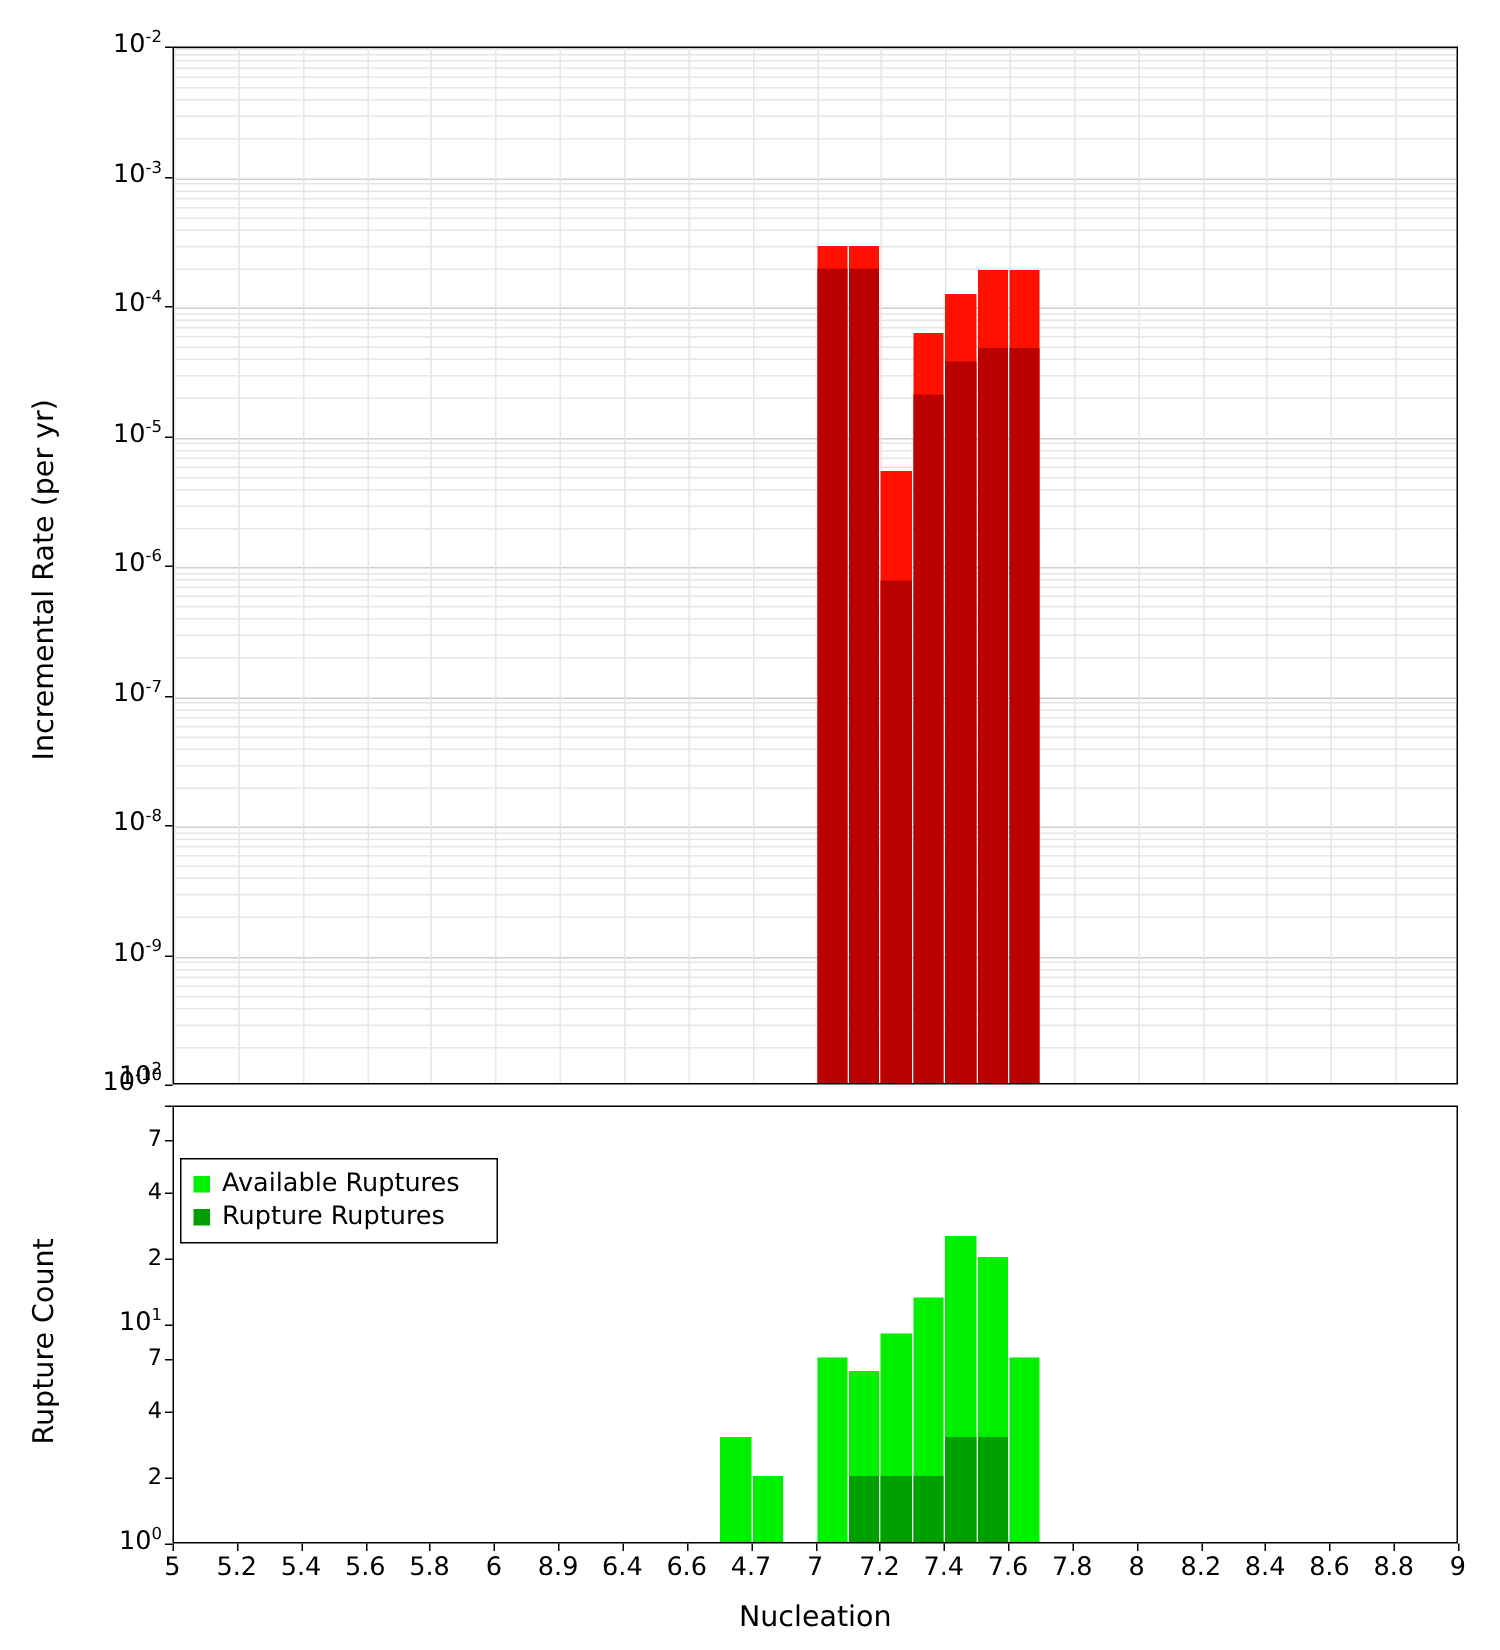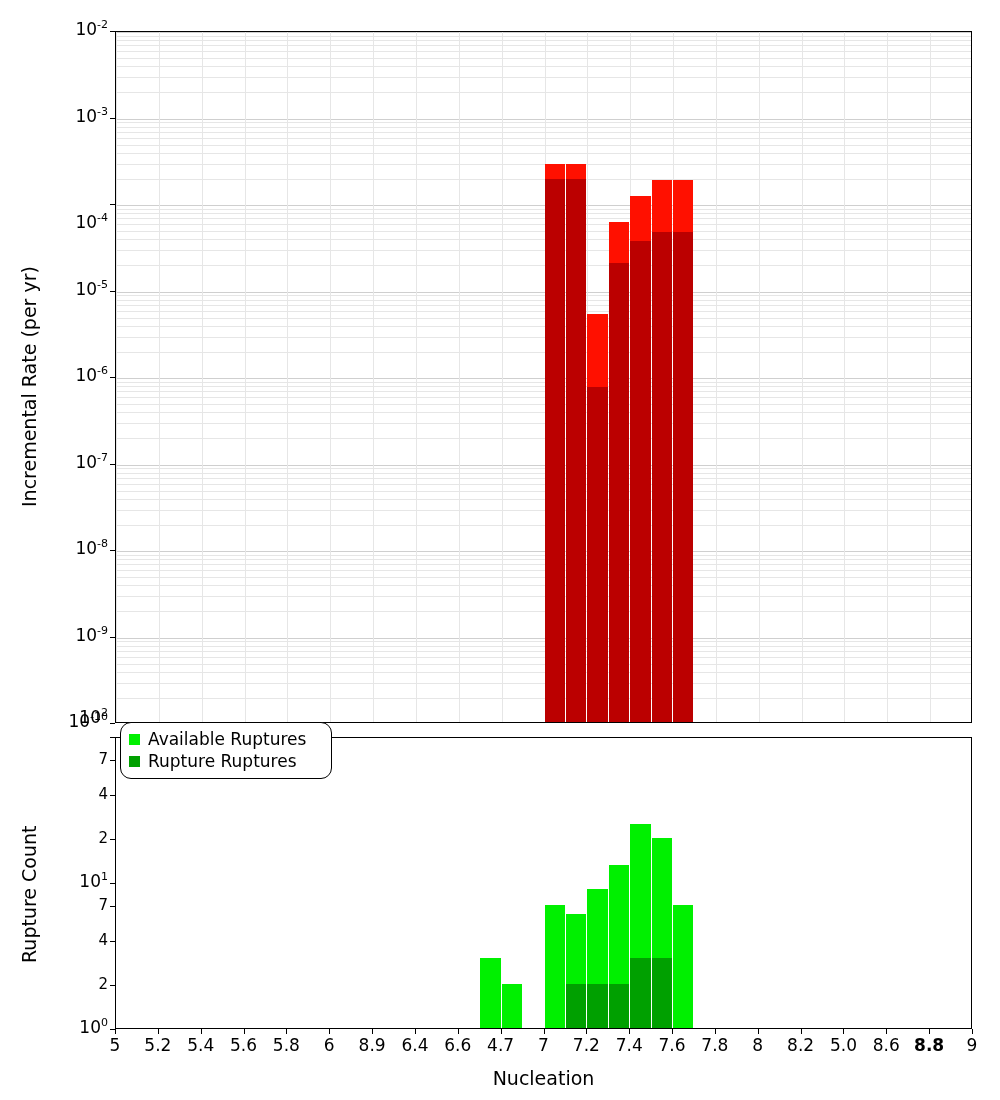--- a/index.html
+++ b/index.html
@@ -178,21 +178,21 @@
       <div class="bar util" style="left: 514.2px; width: 20.425px; height: 69.6597px;"></div>
       <div class="bar avail" style="left: 535.625px; width: 20.425px; height: 189.95px;"></div>
       <div class="bar util" style="left: 535.625px; width: 20.425px; height: 69.6597px;"></div>
       <div class="bar avail" style="left: 557.05px; width: 20.425px; height: 123.384px;"></div>
     </div>
 
   <div class="ylabel" id="ylabel2" style="left: 18px; top: 963px;">Rupture Count</div>
 
   <div class="xlabel" id="xlabel" style="left: 115px; width: 857px; top: 1067px;">Nucleation</div>
 
-  <div class="legend" id="legend2" style="width: 212px; left: 120px; top: 722px; border-radius: 11px;">
+  <div class="legend" id="legend2" style="width: 212px; left: 120px; top: 772px;">
       <div class="row">
         <span class="sw" style="background: rgb(0, 240, 0);"></span>
         <span class="lb">Available Ruptures</span>
       </div>
       <div class="row">
         <span class="sw" style="background: rgb(0, 160, 0);"></span>
         <span class="lb">Rupture Ruptures</span>
       </div>
     </div>
 
@@ -201,21 +201,21 @@
     <div class="ytick" style="left: 20px; width: 88px; top: 623.5px;">10<span class="sup">-9</span></div>
     <div class="tickmark" style="left: 110px; top: 637px; width: 5px; height: 1px;"></div>
     <div class="ytick" style="left: 20px; width: 88px; top: 537px;">10<span class="sup">-8</span></div>
     <div class="tickmark" style="left: 110px; top: 550px; width: 5px; height: 1px;"></div>
     <div class="ytick" style="left: 20px; width: 88px; top: 450.5px;">10<span class="sup">-7</span></div>
     <div class="tickmark" style="left: 110px; top: 464px; width: 5px; height: 1px;"></div>
     <div class="ytick" style="left: 20px; width: 88px; top: 364px;">10<span class="sup">-6</span></div>
     <div class="tickmark" style="left: 110px; top: 377px; width: 5px; height: 1px;"></div>
     <div class="ytick" style="left: 20px; width: 88px; top: 277.5px;">10<span class="sup">-5</span></div>
     <div class="tickmark" style="left: 110px; top: 291px; width: 5px; height: 1px;"></div>
-    <div class="ytick" style="left: 20px; width: 88px; top: 191px; margin-top: 20px;">10<span class="sup">-4</span></div>
+    <div class="ytick" style="left: 20px; width: 88px; top: 191px;">10<span class="sup">-4</span></div>
     <div class="tickmark" style="left: 110px; top: 204px; width: 5px; height: 1px;"></div>
     <div class="ytick" style="left: 20px; width: 88px; top: 104.5px;">10<span class="sup">-3</span></div>
     <div class="tickmark" style="left: 110px; top: 118px; width: 5px; height: 1px;"></div>
     <div class="ytick" style="left: 20px; width: 88px; top: 18px;">10<span class="sup">-2</span></div>
     <div class="tickmark" style="left: 110px; top: 31px; width: 5px; height: 1px;"></div>
     <div class="ytick" style="left: 20px; width: 88px; top: 1016px;">10<span class="sup">0</span></div>
     <div class="tickmark" style="left: 110px; top: 1029px; width: 5px; height: 1px;"></div>
     <div class="ytickS" style="left: 20px; width: 88px; top: 975.05px;">2</div>
     <div class="tickmark" style="left: 110px; top: 985px; width: 5px; height: 1px;"></div>
     <div class="ytickS" style="left: 20px; width: 88px; top: 931.099px;">4</div>
@@ -259,21 +259,21 @@
     <div class="xtick" style="left: 603.2px; width: 52px; top: 1035px;">7.4</div>
     <div class="tickmark" style="left: 629px; top: 1029px; width: 1px; height: 5px;"></div>
     <div class="xtick" style="left: 646.05px; width: 52px; top: 1035px;">7.6</div>
     <div class="tickmark" style="left: 672px; top: 1029px; width: 1px; height: 5px;"></div>
     <div class="xtick" style="left: 688.9px; width: 52px; top: 1035px;">7.8</div>
     <div class="tickmark" style="left: 715px; top: 1029px; width: 1px; height: 5px;"></div>
     <div class="xtick" style="left: 731.75px; width: 52px; top: 1035px;">8</div>
     <div class="tickmark" style="left: 758px; top: 1029px; width: 1px; height: 5px;"></div>
     <div class="xtick" style="left: 774.6px; width: 52px; top: 1035px;">8.2</div>
     <div class="tickmark" style="left: 801px; top: 1029px; width: 1px; height: 5px;"></div>
-    <div class="xtick" style="left: 817.45px; width: 52px; top: 1035px;">5.0</div>
+    <div class="xtick" style="left: 817.45px; width: 52px; top: 1035px;">8.4</div>
     <div class="tickmark" style="left: 843px; top: 1029px; width: 1px; height: 5px;"></div>
     <div class="xtick" style="left: 860.3px; width: 52px; top: 1035px;">8.6</div>
     <div class="tickmark" style="left: 886px; top: 1029px; width: 1px; height: 5px;"></div>
-    <div class="xtick" style="left: 903.15px; width: 52px; top: 1035px; font-weight: bold;">8.8</div>
+    <div class="xtick" style="left: 903.15px; width: 52px; top: 1035px;">8.8</div>
     <div class="tickmark" style="left: 929px; top: 1029px; width: 1px; height: 5px;"></div>
     <div class="xtick" style="left: 946px; width: 52px; top: 1035px;">9</div>
     <div class="tickmark" style="left: 972px; top: 1029px; width: 1px; height: 5px;"></div>
   </div>
 
 </body></html>

